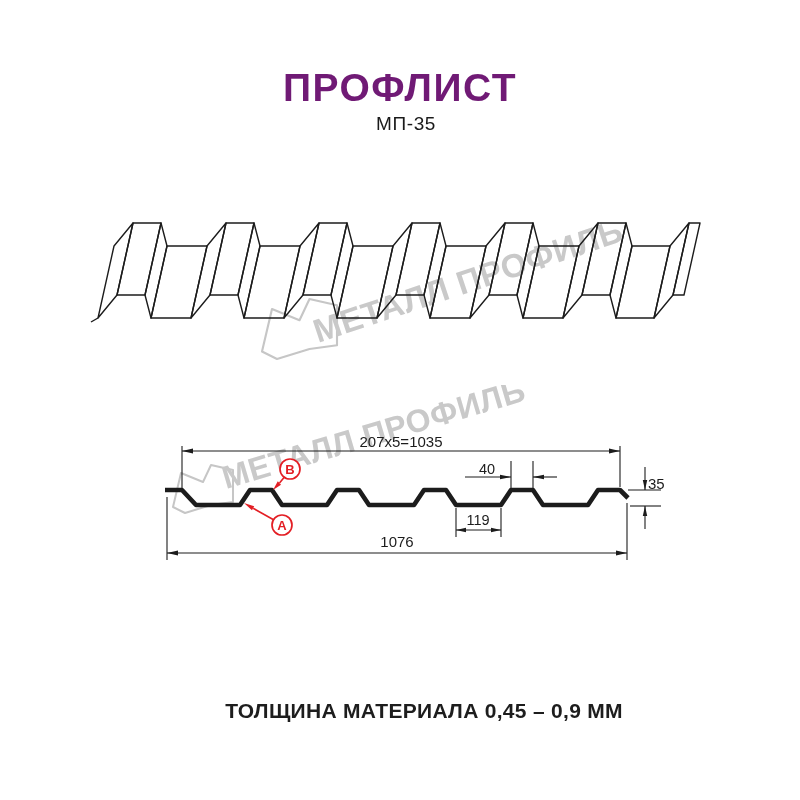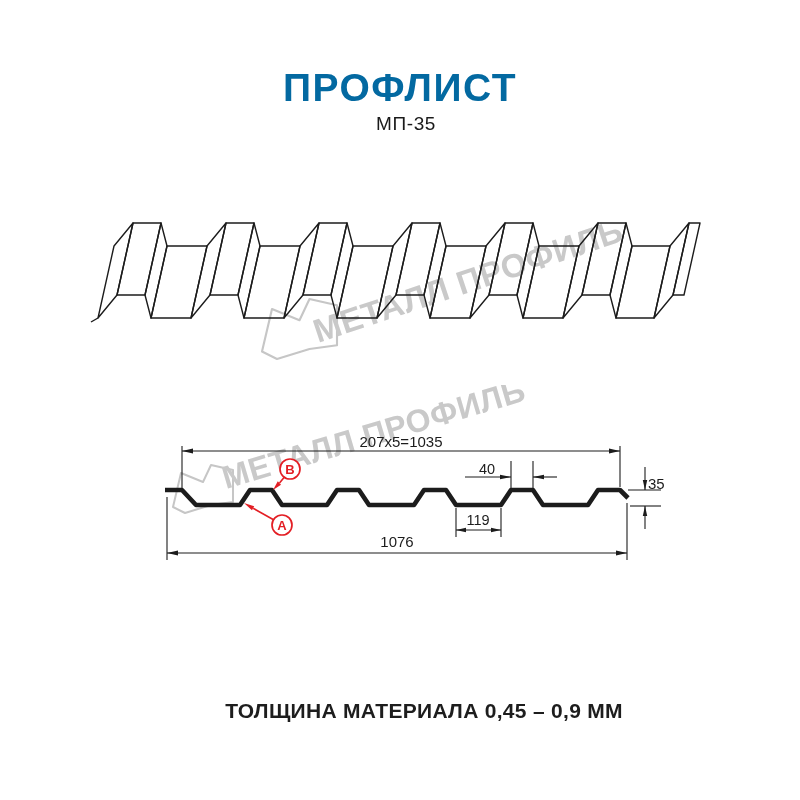--- a/index.html
+++ b/index.html
@@ -1,19 +1,19 @@
 <!DOCTYPE html>
 <html><head>
 <meta charset="utf-8">
 <style>
   html,body{margin:0;padding:0;background:#fff;}
   .page{position:relative;width:800px;height:800px;background:#ffffff;overflow:hidden;
         font-family:"Liberation Sans",sans-serif;color:#161616;}
   .title{position:absolute;top:66px;left:0;right:0;text-align:center;
-         font-size:39px;font-weight:800;letter-spacing:1.5px;color:#0369a1;}
+         font-size:39px;font-weight:800;letter-spacing:1.5px;color:#701a75;}
   .subtitle{position:absolute;top:113px;left:0;right:0;text-align:center;
          font-size:19px;font-weight:500;letter-spacing:0.6px;color:#1a1a1a;padding-left:12px;}
   .footer-note{position:absolute;top:699px;left:0;right:0;text-align:center;
          font-size:21px;font-weight:600;letter-spacing:0.3px;color:#1d1d1d;margin-left:48px;}
   .svg-abs{position:absolute;}
   svg text{font-family:"Liberation Sans",sans-serif;}
   .wm-text{font-weight:bold;fill:#c9c9c9;letter-spacing:0.5px;}
   .dim-text{font-size:15px;fill:#1c1c1c;}
   .dim-text-sm{font-size:14.5px;fill:#1c1c1c;}
   .red-letter{font-size:13px;font-weight:bold;fill:#e31e24;}

